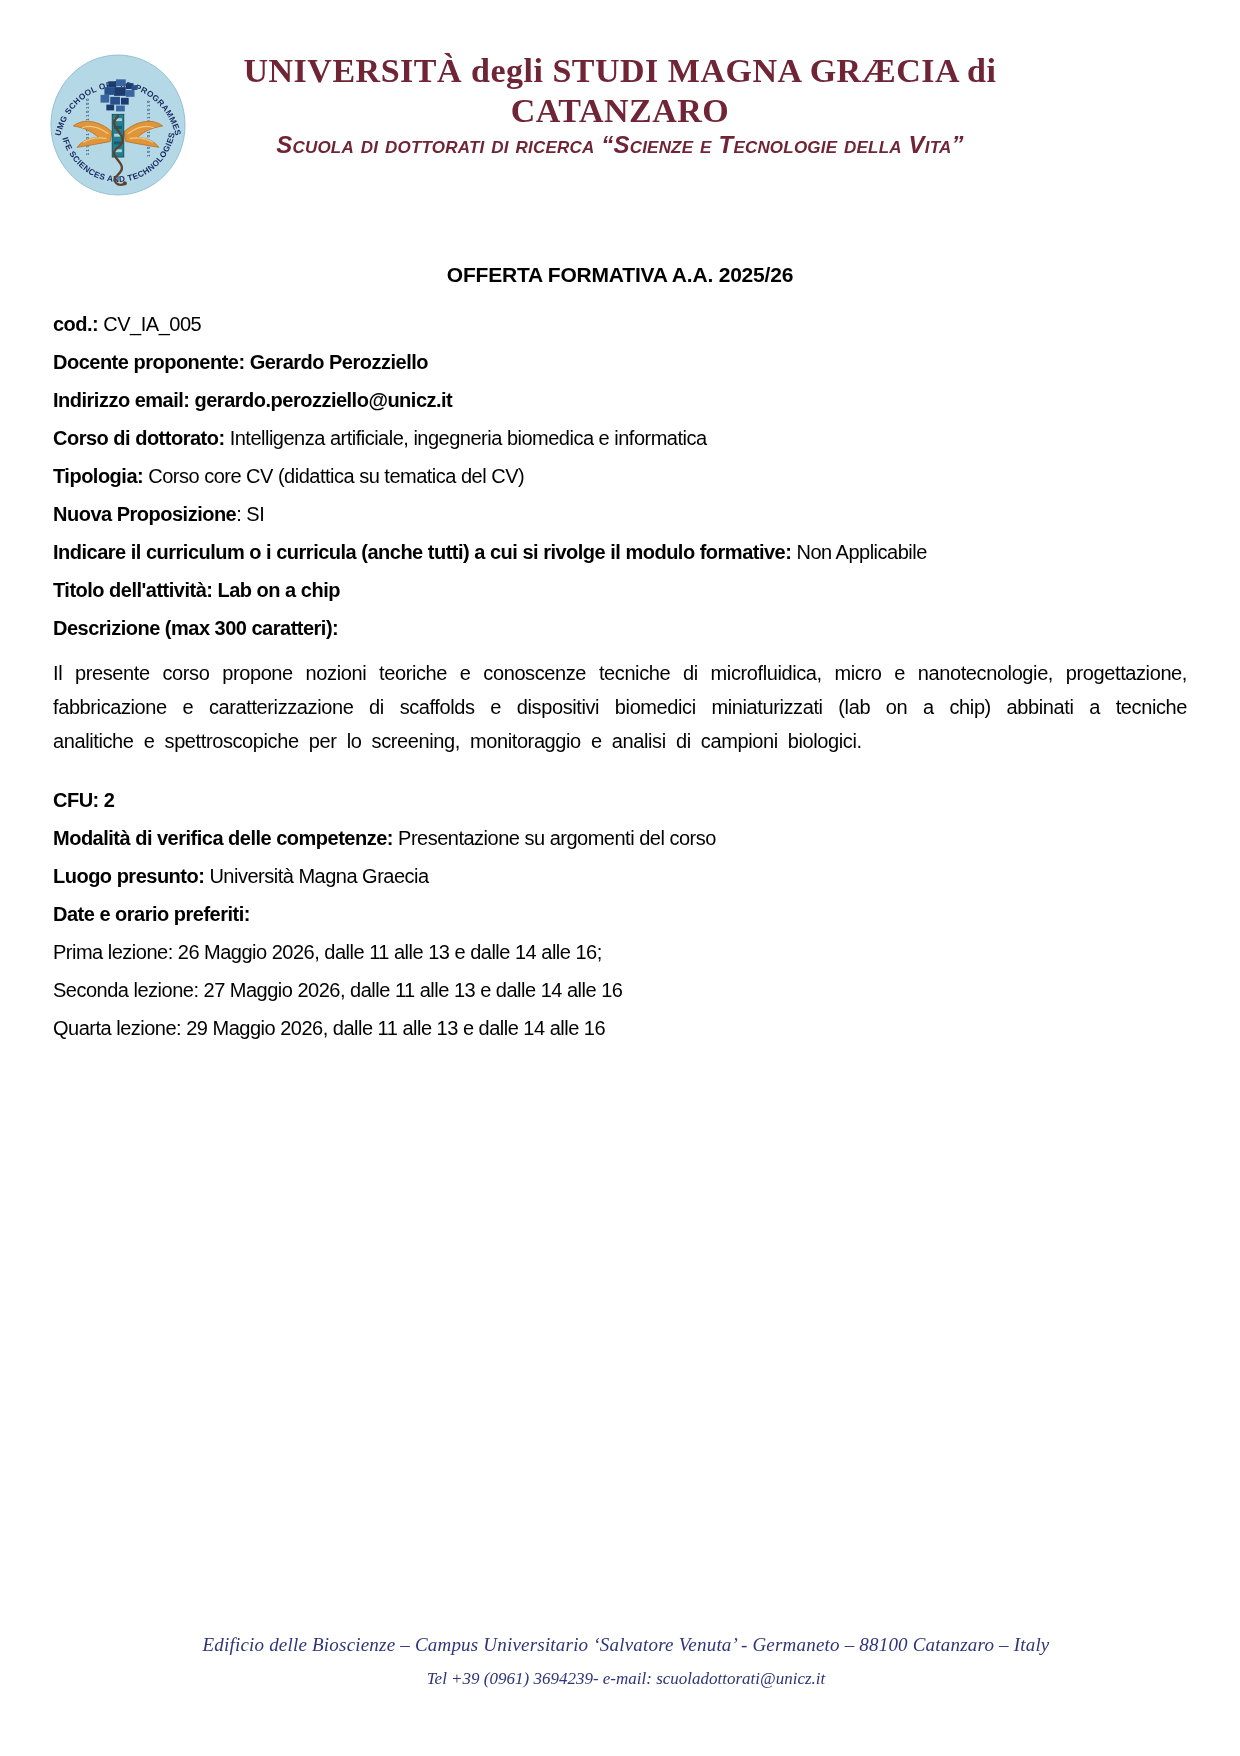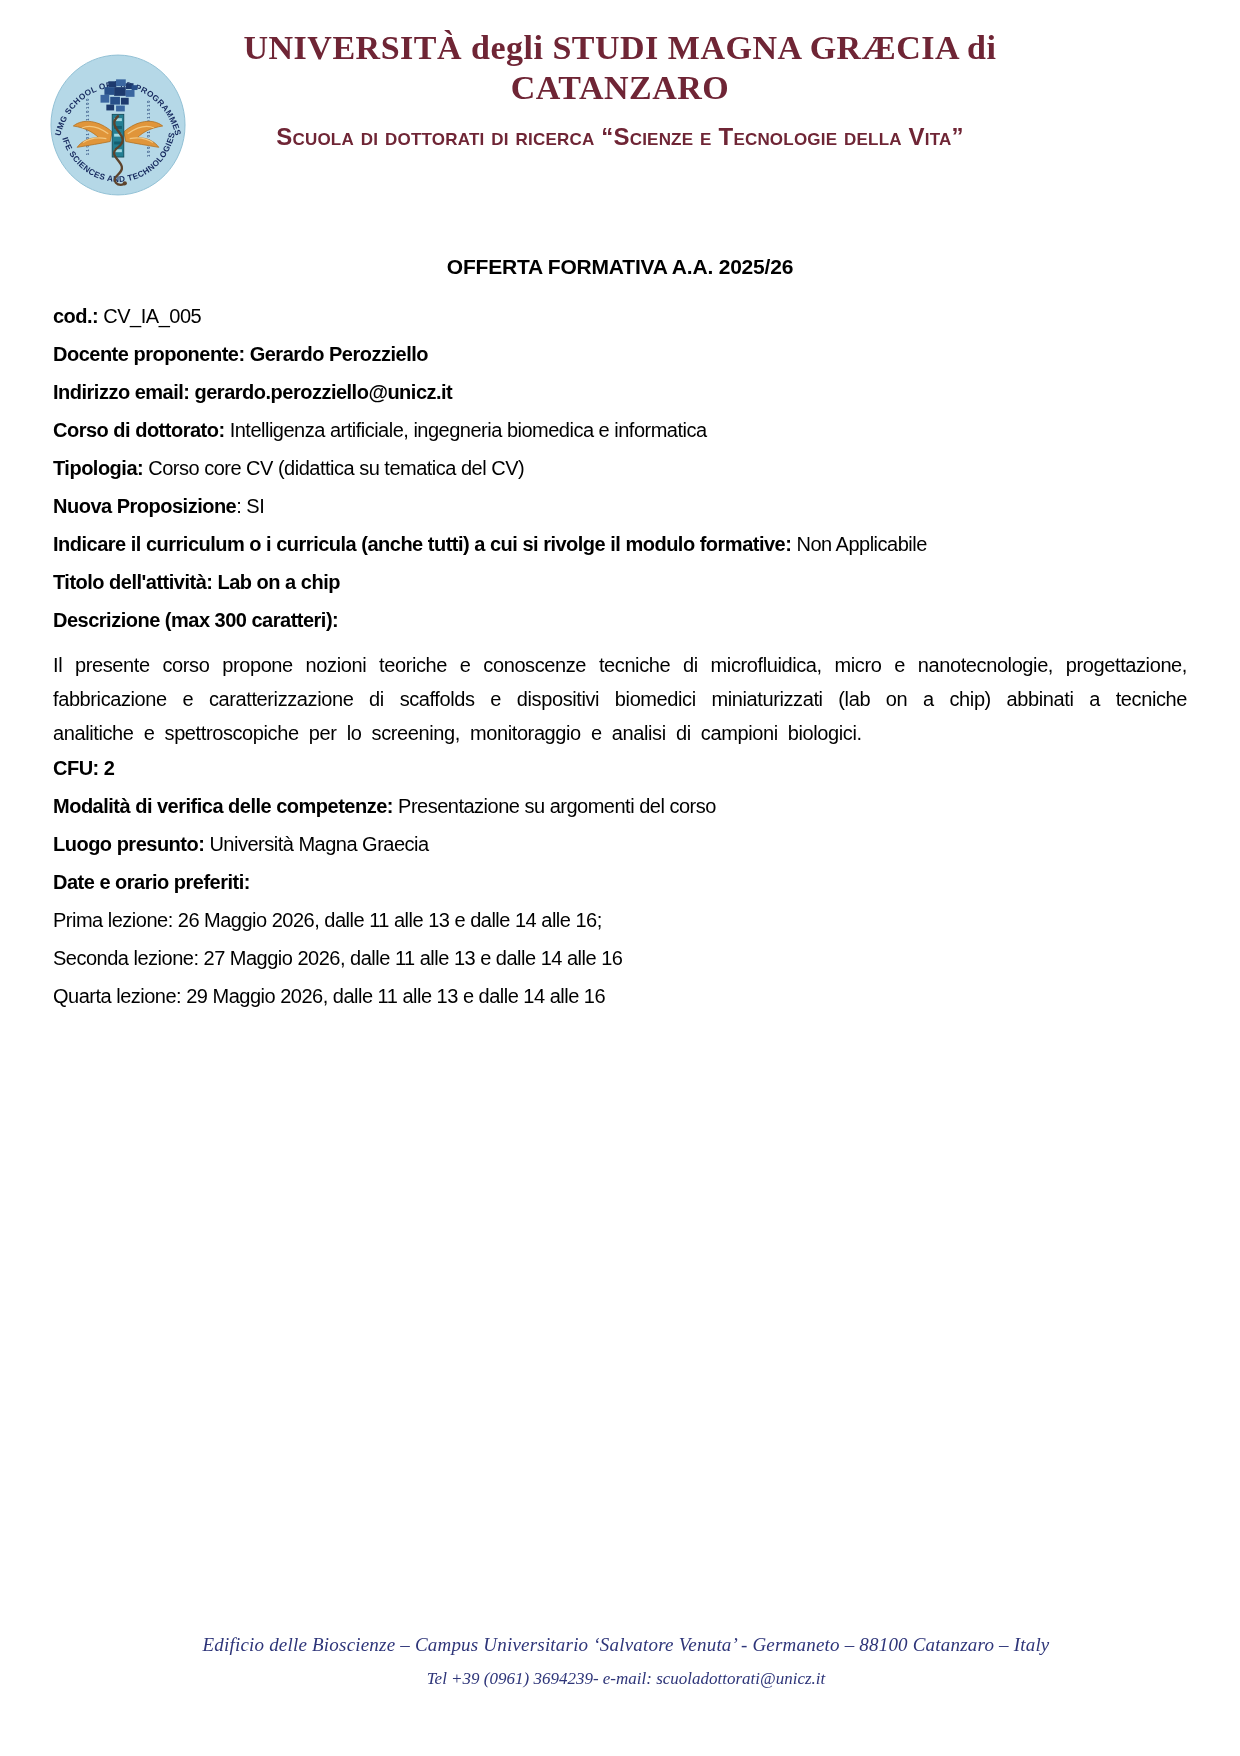--- a/index.html
+++ b/index.html
@@ -10,46 +10,45 @@
     position:relative;
     overflow:hidden;
   }
   .page { position:relative; width:1240px; height:1756px; }
 
   
   .logo { position:absolute; left:50px; top:54px; }
   .logo-arc { font:bold 8.5px "Liberation Sans", sans-serif; fill:#16295e; letter-spacing:0.4px; }
   .bin { font:bold 4.5px "Liberation Sans", sans-serif; fill:#2c4a7c; letter-spacing:1.6px; }
 
-  .header { text-align:center; padding-top:28px; }
+  .header { text-align:center; padding-top:51px; }
   .uni-title {
     font-family:"Liberation Serif", serif;
     font-weight:bold; color:#6f2535;
     font-size:34px; line-height:40px; letter-spacing:0.5px;
   }
   .school {
-    margin-top:15px;
     font-family:"Liberation Sans", sans-serif;
-    font-weight:bold; font-variant:small-caps;
+    font-style:italic; font-weight:bold; font-variant:small-caps;
     color:#6f2535; font-size:24px; letter-spacing:0.2px;
   }
 
   
   .content { padding:0 53px; }
   .doc-title {
     margin:104px 0 0; text-align:center;
     font-size:21px; line-height:24px; font-weight:bold; letter-spacing:-0.2px;
   }
   .field, .sched {
     margin:0 0 17px; line-height:21px; font-size:20px; letter-spacing:-0.5px;
   }
   .field.first { margin-top:27px; }
   .lbl { font-weight:bold; }
   .para {
-    margin:5px 0 8px; text-align:justify;
+    margin:5px 0 32px; text-align:justify;
     font-size:20px; line-height:34px; letter-spacing:-0.4px; word-spacing:5px;
   }
 
   
   .footer {
     position:absolute; left:12px; right:0; top:1634px; text-align:center;
     font-family:"Liberation Serif", serif; font-style:italic; color:#2e3579;
   }
   .f1 { font-size:19px; letter-spacing:0.2px; }
   .f2 { margin-top:13px; font-size:17px; }

